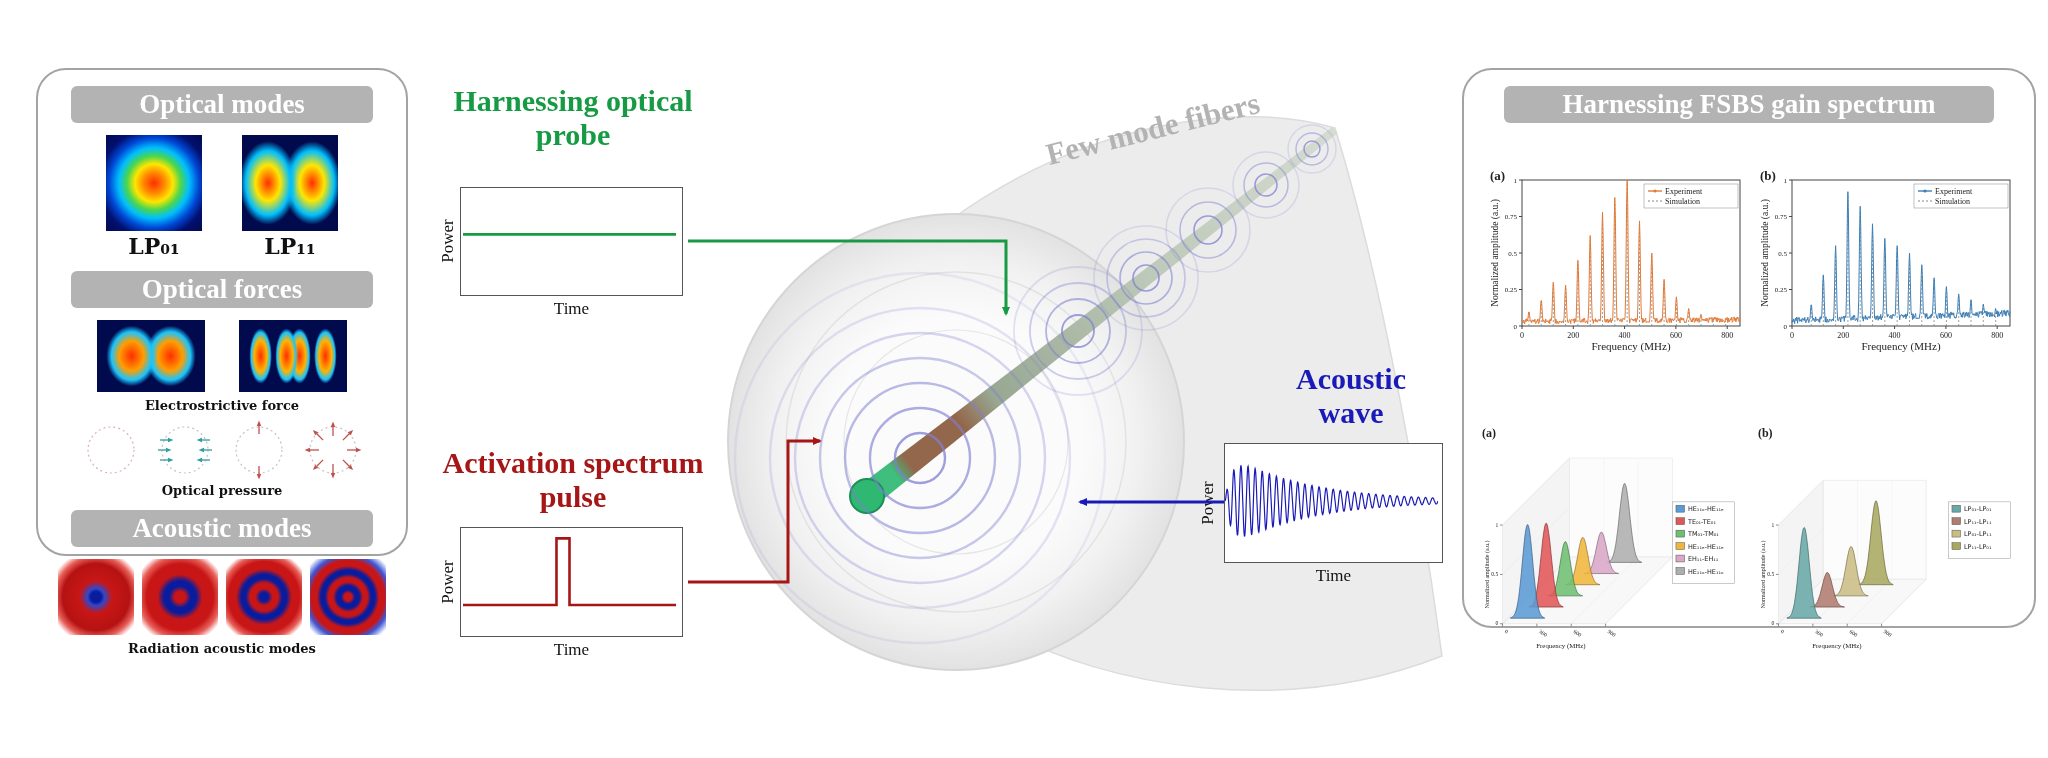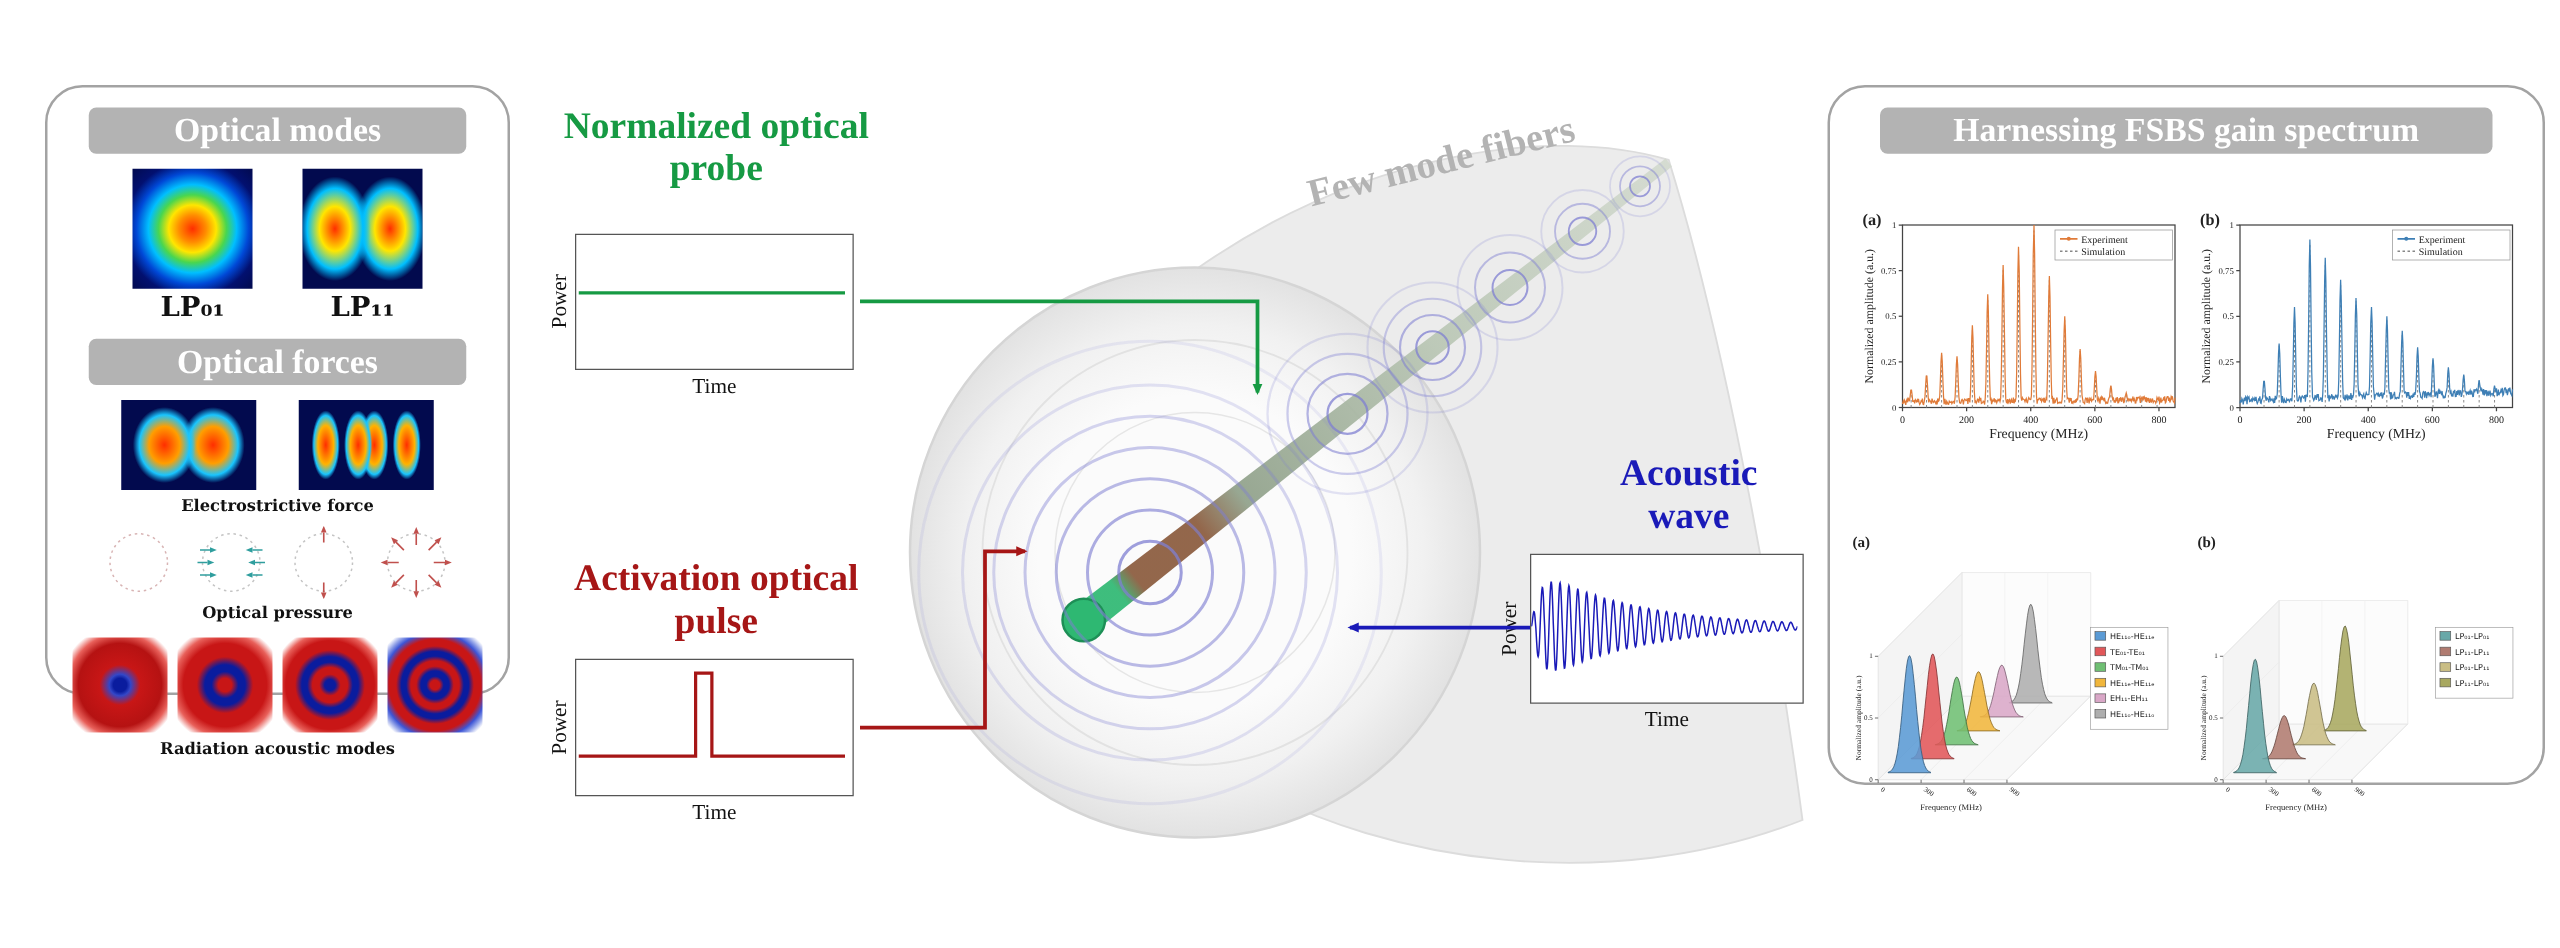--- a/index.html
+++ b/index.html
@@ -107,20 +107,21 @@
           <polygon points="0.5599999999999996,29 6,26.76 6,31.24" fill="#c0504d"></polygon>
           <line x1="19.100505063388333" y1="19.100505063388336" x2="12.736544032709403" y2="12.736544032709409" stroke="#c0504d" stroke-width="1.3"></line>
           <polygon points="8.889883143054584,8.88988314305459 14.32046322256727,11.152624842851543 11.152624842851537,14.320463222567275" fill="#c0504d"></polygon>
           <line x1="28.999999999999996" y1="15" x2="28.999999999999996" y2="6" stroke="#c0504d" stroke-width="1.3"></line>
           <polygon points="28.999999999999996,0.5599999999999996 31.239999999999995,6 26.759999999999998,6" fill="#c0504d"></polygon>
           <line x1="38.89949493661166" y1="19.100505063388333" x2="45.26345596729058" y2="12.736544032709403" stroke="#c0504d" stroke-width="1.3"></line>
           <polygon points="49.1101168569454,8.889883143054584 46.84737515714845,14.32046322256727 43.679536777432716,11.152624842851537" fill="#c0504d"></polygon>
         </svg>
     </div>
     <div class="caption" style="margin-top:4px">Optical pressure</div>
+    <div class="banner" style="margin-top:12px">Acoustic modes</div>
     <div class="row" style="margin-top:12px; gap:8px">
       <div class="am am1"></div>
       <div class="am am2"></div>
       <div class="am am3"></div>
       <div class="am am4"></div>
     </div>
     <div class="caption" style="margin-top:6px">Radiation acoustic modes</div>
   </div>
 
   <svg id="fiber-svg" class="abs" style="left:580px; top:70px" width="900" height="640" viewBox="0 0 900 640">
@@ -167,28 +168,28 @@
         <circle cx="628" cy="160" r="14.0" fill="none" stroke="#7f7fd2" stroke-opacity="0.75" stroke-width="1.6"></circle>
         <circle cx="686" cy="115" r="33.0" fill="none" stroke="#7f7fd2" stroke-opacity="0.20" stroke-width="1.5"></circle>
         <circle cx="686" cy="115" r="22.0" fill="none" stroke="#7f7fd2" stroke-opacity="0.48" stroke-width="1.5"></circle>
         <circle cx="686" cy="115" r="11.0" fill="none" stroke="#7f7fd2" stroke-opacity="0.75" stroke-width="1.5"></circle>
         <circle cx="732" cy="79" r="24.0" fill="none" stroke="#7f7fd2" stroke-opacity="0.20" stroke-width="1.4"></circle>
         <circle cx="732" cy="79" r="16.0" fill="none" stroke="#7f7fd2" stroke-opacity="0.48" stroke-width="1.4"></circle>
         <circle cx="732" cy="79" r="8.0" fill="none" stroke="#7f7fd2" stroke-opacity="0.75" stroke-width="1.4"></circle>
       </g>
   </svg>
 
-  <div class="mid-title" style="left:428px; top:84px; width:290px; color:#169a43">Normalized optical probe</div>
+  <div class="mid-title" style="left:428px; top:84px; width:290px; color:#169a43">Harnessing optical probe</div>
   <div id="probe-box" class="pbox" style="left:460px; top:187px; width:223px; height:109px"><svg width="217" height="103">
         <line x1="2" y1="46.35" x2="215" y2="46.35" stroke="#169a43" stroke-width="2.6"></line>
       </svg></div>
   <div class="axis-lab" style="left:408px; top:231px; width:80px; transform:rotate(-90deg)">Power</div>
   <div class="axis-lab" style="left:460px; top:299px; width:223px">Time</div>
 
-  <div class="mid-title" style="left:428px; top:446px; width:290px; color:#a61616">Activation optical pulse</div>
+  <div class="mid-title" style="left:428px; top:446px; width:290px; color:#a61616">Activation spectrum pulse</div>
   <div id="pulse-box" class="pbox" style="left:460px; top:527px; width:223px; height:110px"><svg width="217" height="104">
         <path d="M2,76.96 H95.48 V10.4 H108.5 V76.96 H215" fill="none" stroke="#a61616" stroke-width="2.6"></path>
       </svg></div>
   <div class="axis-lab" style="left:408px; top:572px; width:80px; transform:rotate(-90deg)">Power</div>
   <div class="axis-lab" style="left:460px; top:640px; width:223px">Time</div>
 
   <div class="mid-title" style="left:1266px; top:362px; width:170px; color:#1a1ab8">Acoustic wave</div>
   <div id="acoustic-box" class="pbox" style="left:1224px; top:443px; width:219px; height:120px"><svg width="213" height="114">
         <path d="M0.0,57.0L0.3,56.5L0.6,55.0L0.9,52.8L1.2,50.3L1.5,48.0L1.8,46.2L2.1,45.3L2.4,45.5L2.7,47.0L3.0,49.9L3.3,53.9L3.7,58.7L4.0,64.0L4.3,69.3L4.6,74.1L4.9,78.0L5.2,80.5L5.5,81.3L5.8,80.3L6.1,77.4L6.4,72.7L6.7,66.6L7.0,59.5L7.3,51.9L7.6,44.4L7.9,37.5L8.2,31.8L8.5,27.9L8.8,26.0L9.1,26.3L9.4,29.0L9.7,33.7L10.0,40.3L10.3,48.3L10.7,57.0L11.0,65.9L11.3,74.2L11.6,81.5L11.9,87.0L12.2,90.4L12.5,91.4L12.8,89.9L13.1,86.0L13.4,79.9L13.7,72.2L14.0,63.3L14.3,53.8L14.6,44.6L14.9,36.2L15.2,29.3L15.5,24.4L15.8,21.8L16.1,21.8L16.4,24.3L16.7,29.2L17.0,36.1L17.3,44.5L17.6,53.8L18.0,63.4L18.3,72.4L18.6,80.4L18.9,86.7L19.2,90.8L19.5,92.5L19.8,91.6L20.1,88.2L20.4,82.6L20.7,75.1L21.0,66.4L21.3,57.0L21.6,47.7L21.9,39.0L22.2,31.7L22.5,26.3L22.8,23.0L23.1,22.3L23.4,24.0L23.7,28.1L24.0,34.3L24.3,42.1L24.6,50.9L25.0,60.1L25.3,69.0L25.6,77.0L25.9,83.6L26.2,88.1L26.5,90.5L26.8,90.4L27.1,87.9L27.4,83.2L27.7,76.6L28.0,68.7L28.3,60.0L28.6,51.1L28.9,42.7L29.2,35.4L29.5,29.7L29.8,26.0L30.1,24.5L30.4,25.4L30.7,28.6L31.0,33.7L31.3,40.6L31.6,48.5L31.9,57.0L32.3,65.4L32.6,73.2L32.9,79.8L33.2,84.6L33.5,87.5L33.8,88.1L34.1,86.5L34.4,82.8L34.7,77.3L35.0,70.3L35.3,62.5L35.6,54.3L35.9,46.3L36.2,39.2L36.5,33.4L36.8,29.4L37.1,27.4L37.4,27.5L37.7,29.7L38.0,33.9L38.3,39.7L38.6,46.7L38.9,54.4L39.3,62.2L39.6,69.6L39.9,76.0L40.2,81.0L40.5,84.3L40.8,85.5L41.1,84.8L41.4,82.0L41.7,77.4L42.0,71.4L42.3,64.5L42.6,57.0L42.9,49.6L43.2,42.8L43.5,37.1L43.8,32.8L44.1,30.3L44.4,29.8L44.7,31.2L45.0,34.4L45.3,39.3L45.6,45.4L45.9,52.2L46.3,59.4L46.6,66.3L46.9,72.5L47.2,77.6L47.5,81.1L47.8,82.9L48.1,82.8L48.4,80.8L48.7,77.2L49.0,72.1L49.3,66.0L49.6,59.3L49.9,52.5L50.2,46.0L50.5,40.4L50.8,36.0L51.1,33.2L51.4,32.1L51.7,32.8L52.0,35.2L52.3,39.2L52.6,44.4L52.9,50.5L53.3,57.0L53.6,63.4L53.9,69.4L54.2,74.4L54.5,78.1L54.8,80.2L55.1,80.7L55.4,79.5L55.7,76.7L56.0,72.4L56.3,67.1L56.6,61.2L56.9,54.9L57.2,48.9L57.5,43.5L57.8,39.1L58.1,36.0L58.4,34.5L58.7,34.6L59.0,36.3L59.3,39.4L59.6,43.9L59.9,49.2L60.2,55.0L60.6,60.9L60.9,66.6L61.2,71.4L61.5,75.2L61.8,77.7L62.1,78.6L62.4,78.0L62.7,75.9L63.0,72.5L63.3,67.9L63.6,62.6L63.9,57.0L64.2,51.4L64.5,46.2L64.8,41.9L65.1,38.7L65.4,36.8L65.7,36.4L66.0,37.4L66.3,39.9L66.6,43.6L66.9,48.2L67.2,53.4L67.6,58.8L67.9,64.1L68.2,68.8L68.5,72.6L68.8,75.2L69.1,76.6L69.4,76.5L69.7,75.0L70.0,72.3L70.3,68.4L70.6,63.8L70.9,58.7L71.2,53.6L71.5,48.7L71.8,44.5L72.1,41.2L72.4,39.0L72.7,38.2L73.0,38.7L73.3,40.5L73.6,43.5L73.9,47.5L74.2,52.1L74.5,57.0L74.9,61.9L75.2,66.4L75.5,70.1L75.8,72.9L76.1,74.6L76.4,74.9L76.7,74.0L77.0,71.9L77.3,68.7L77.6,64.7L77.9,60.1L78.2,55.4L78.5,50.9L78.8,46.8L79.1,43.5L79.4,41.1L79.7,40.0L80.0,40.0L80.3,41.3L80.6,43.7L80.9,47.1L81.2,51.1L81.5,55.5L81.9,60.0L82.2,64.2L82.5,67.9L82.8,70.8L83.1,72.6L83.4,73.4L83.7,72.9L84.0,71.3L84.3,68.7L84.6,65.3L84.9,61.3L85.2,57.0L85.5,52.8L85.8,48.9L86.1,45.6L86.4,43.1L86.7,41.7L87.0,41.4L87.3,42.2L87.6,44.1L87.9,46.9L88.2,50.3L88.5,54.3L88.9,58.4L89.2,62.3L89.5,65.9L89.8,68.8L90.1,70.8L90.4,71.8L90.7,71.7L91.0,70.6L91.3,68.5L91.6,65.6L91.9,62.1L92.2,58.3L92.5,54.4L92.8,50.7L93.1,47.5L93.4,45.0L93.7,43.4L94.0,42.8L94.3,43.2L94.6,44.6L94.9,46.8L95.2,49.8L95.5,53.3L95.9,57.0L96.2,60.7L96.5,64.1L96.8,66.9L97.1,69.0L97.4,70.3L97.7,70.6L98.0,69.9L98.3,68.2L98.6,65.8L98.9,62.8L99.2,59.4L99.5,55.8L99.8,52.4L100.1,49.3L100.4,46.8L100.7,45.0L101.0,44.1L101.3,44.2L101.6,45.2L101.9,47.0L102.2,49.5L102.5,52.5L102.8,55.9L103.2,59.3L103.5,62.5L103.8,65.2L104.1,67.4L104.4,68.8L104.7,69.4L105.0,69.0L105.3,67.8L105.6,65.8L105.9,63.2L106.2,60.2L106.5,57.0L106.8,53.8L107.1,50.9L107.4,48.4L107.7,46.5L108.0,45.5L108.3,45.2L108.6,45.8L108.9,47.2L109.2,49.3L109.5,52.0L109.8,54.9L110.2,58.0L110.5,61.0L110.8,63.7L111.1,65.9L111.4,67.4L111.7,68.2L112.0,68.1L112.3,67.3L112.6,65.7L112.9,63.5L113.2,60.9L113.5,58.0L113.8,55.0L114.1,52.3L114.4,49.8L114.7,47.9L115.0,46.7L115.3,46.3L115.6,46.6L115.9,47.6L116.2,49.3L116.5,51.6L116.8,54.2L117.2,57.0L117.5,59.8L117.8,62.3L118.1,64.5L118.4,66.1L118.7,67.0L119.0,67.2L119.3,66.7L119.6,65.5L119.9,63.7L120.2,61.4L120.5,58.8L120.8,56.1L121.1,53.5L121.4,51.2L121.7,49.3L122.0,47.9L122.3,47.3L122.6,47.3L122.9,48.0L123.2,49.4L123.5,51.3L123.8,53.6L124.1,56.1L124.5,58.7L124.8,61.1L125.1,63.2L125.4,64.9L125.7,65.9L126.0,66.3L126.3,66.1L126.6,65.2L126.9,63.7L127.2,61.7L127.5,59.4L127.8,57.0L128.1,54.6L128.4,52.4L128.7,50.5L129.0,49.1L129.3,48.3L129.6,48.1L129.9,48.6L130.2,49.6L130.5,51.2L130.8,53.2L131.1,55.4L131.5,57.8L131.8,60.0L132.1,62.1L132.4,63.7L132.7,64.9L133.0,65.5L133.3,65.4L133.6,64.8L133.9,63.6L134.2,61.9L134.5,59.9L134.8,57.7L135.1,55.5L135.4,53.4L135.7,51.6L136.0,50.2L136.3,49.2L136.6,48.9L136.9,49.1L137.2,49.9L137.5,51.2L137.8,52.9L138.1,54.9L138.5,57.0L138.8,59.1L139.1,61.0L139.4,62.7L139.7,63.9L140.0,64.6L140.3,64.7L140.6,64.3L140.9,63.4L141.2,62.0L141.5,60.3L141.8,58.4L142.1,56.3L142.4,54.4L142.7,52.6L143.0,51.2L143.3,50.2L143.6,49.6L143.9,49.7L144.2,50.2L144.5,51.3L144.8,52.7L145.1,54.4L145.4,56.4L145.8,58.3L146.1,60.1L146.4,61.7L146.7,62.9L147.0,63.8L147.3,64.1L147.6,63.9L147.9,63.2L148.2,62.0L148.5,60.6L148.8,58.8L149.1,57.0L149.4,55.2L149.7,53.5L150.0,52.1L150.3,51.0L150.6,50.4L150.9,50.3L151.2,50.6L151.5,51.4L151.8,52.6L152.1,54.1L152.4,55.8L152.8,57.6L153.1,59.3L153.4,60.8L153.7,62.1L154.0,63.0L154.3,63.4L154.6,63.4L154.9,62.9L155.2,62.0L155.5,60.7L155.8,59.2L156.1,57.6L156.4,55.9L156.7,54.3L157.0,52.9L157.3,51.8L157.6,51.1L157.9,50.9L158.2,51.0L158.5,51.6L158.8,52.6L159.1,53.9L159.4,55.4L159.8,57.0L160.1,58.6L160.4,60.1L160.7,61.3L161.0,62.2L161.3,62.7L161.6,62.9L161.9,62.5L162.2,61.9L162.5,60.8L162.8,59.5L163.1,58.0L163.4,56.5L163.7,55.0L164.0,53.7L164.3,52.6L164.6,51.8L164.9,51.4L165.2,51.5L165.5,51.9L165.8,52.7L166.1,53.8L166.4,55.1L166.7,56.5L167.1,58.0L167.4,59.4L167.7,60.6L168.0,61.5L168.3,62.1L168.6,62.3L168.9,62.2L169.2,61.7L169.5,60.8L169.8,59.7L170.1,58.4L170.4,57.0L170.7,55.6L171.0,54.3L171.3,53.3L171.6,52.5L171.9,52.0L172.2,51.9L172.5,52.2L172.8,52.8L173.1,53.7L173.4,54.8L173.7,56.1L174.1,57.4L174.4,58.7L174.7,59.9L175.0,60.8L175.3,61.5L175.6,61.8L175.9,61.8L176.2,61.4L176.5,60.8L176.8,59.8L177.1,58.7L177.4,57.4L177.7,56.2L178.0,55.0L178.3,53.9L178.6,53.1L178.9,52.6L179.2,52.4L179.5,52.5L179.8,52.9L180.1,53.7L180.4,54.7L180.7,55.8L181.0,57.0L181.4,58.2L181.7,59.3L182.0,60.2L182.3,60.9L182.6,61.3L182.9,61.4L183.2,61.2L183.5,60.7L183.8,59.9L184.1,58.9L184.4,57.8L184.7,56.6L185.0,55.5L185.3,54.5L185.6,53.7L185.9,53.1L186.2,52.8L186.5,52.8L186.8,53.1L187.1,53.7L187.4,54.5L187.7,55.5L188.0,56.6L188.4,57.7L188.7,58.8L189.0,59.7L189.3,60.4L189.6,60.9L189.9,61.0L190.2,60.9L190.5,60.5L190.8,59.9L191.1,59.0L191.4,58.1L191.7,57.0L192.0,56.0L192.3,55.0L192.6,54.2L192.9,53.6L193.2,53.2L193.5,53.2L193.8,53.4L194.1,53.8L194.4,54.5L194.7,55.4L195.0,56.3L195.4,57.3L195.7,58.3L196.0,59.2L196.3,59.9L196.6,60.4L196.9,60.7L197.2,60.6L197.5,60.4L197.8,59.8L198.1,59.1L198.4,58.3L198.7,57.3L199.0,56.4L199.3,55.5L199.6,54.7L199.9,54.0L200.2,53.6L200.5,53.5L200.8,53.6L201.1,53.9L201.4,54.5L201.7,55.2L202.0,56.1L202.3,57.0L202.7,57.9L203.0,58.7L203.3,59.4L203.6,60.0L203.9,60.3L204.2,60.3L204.5,60.2L204.8,59.8L205.1,59.2L205.4,58.4L205.7,57.6L206.0,56.7L206.3,55.9L206.6,55.1L206.9,54.5L207.2,54.0L207.5,53.8L207.8,53.8L208.1,54.1L208.4,54.5L208.7,55.1L209.0,55.9L209.3,56.7L209.7,57.6L210.0,58.3L210.3,59.0L210.6,59.6L210.9,59.9L211.2,60.0L211.5,60.0L211.8,59.7L212.1,59.2L212.4,58.5L212.7,57.8L213.0,57.0" fill="none" stroke="#1a1ab8" stroke-width="1.2"></path>
       </svg></div>

